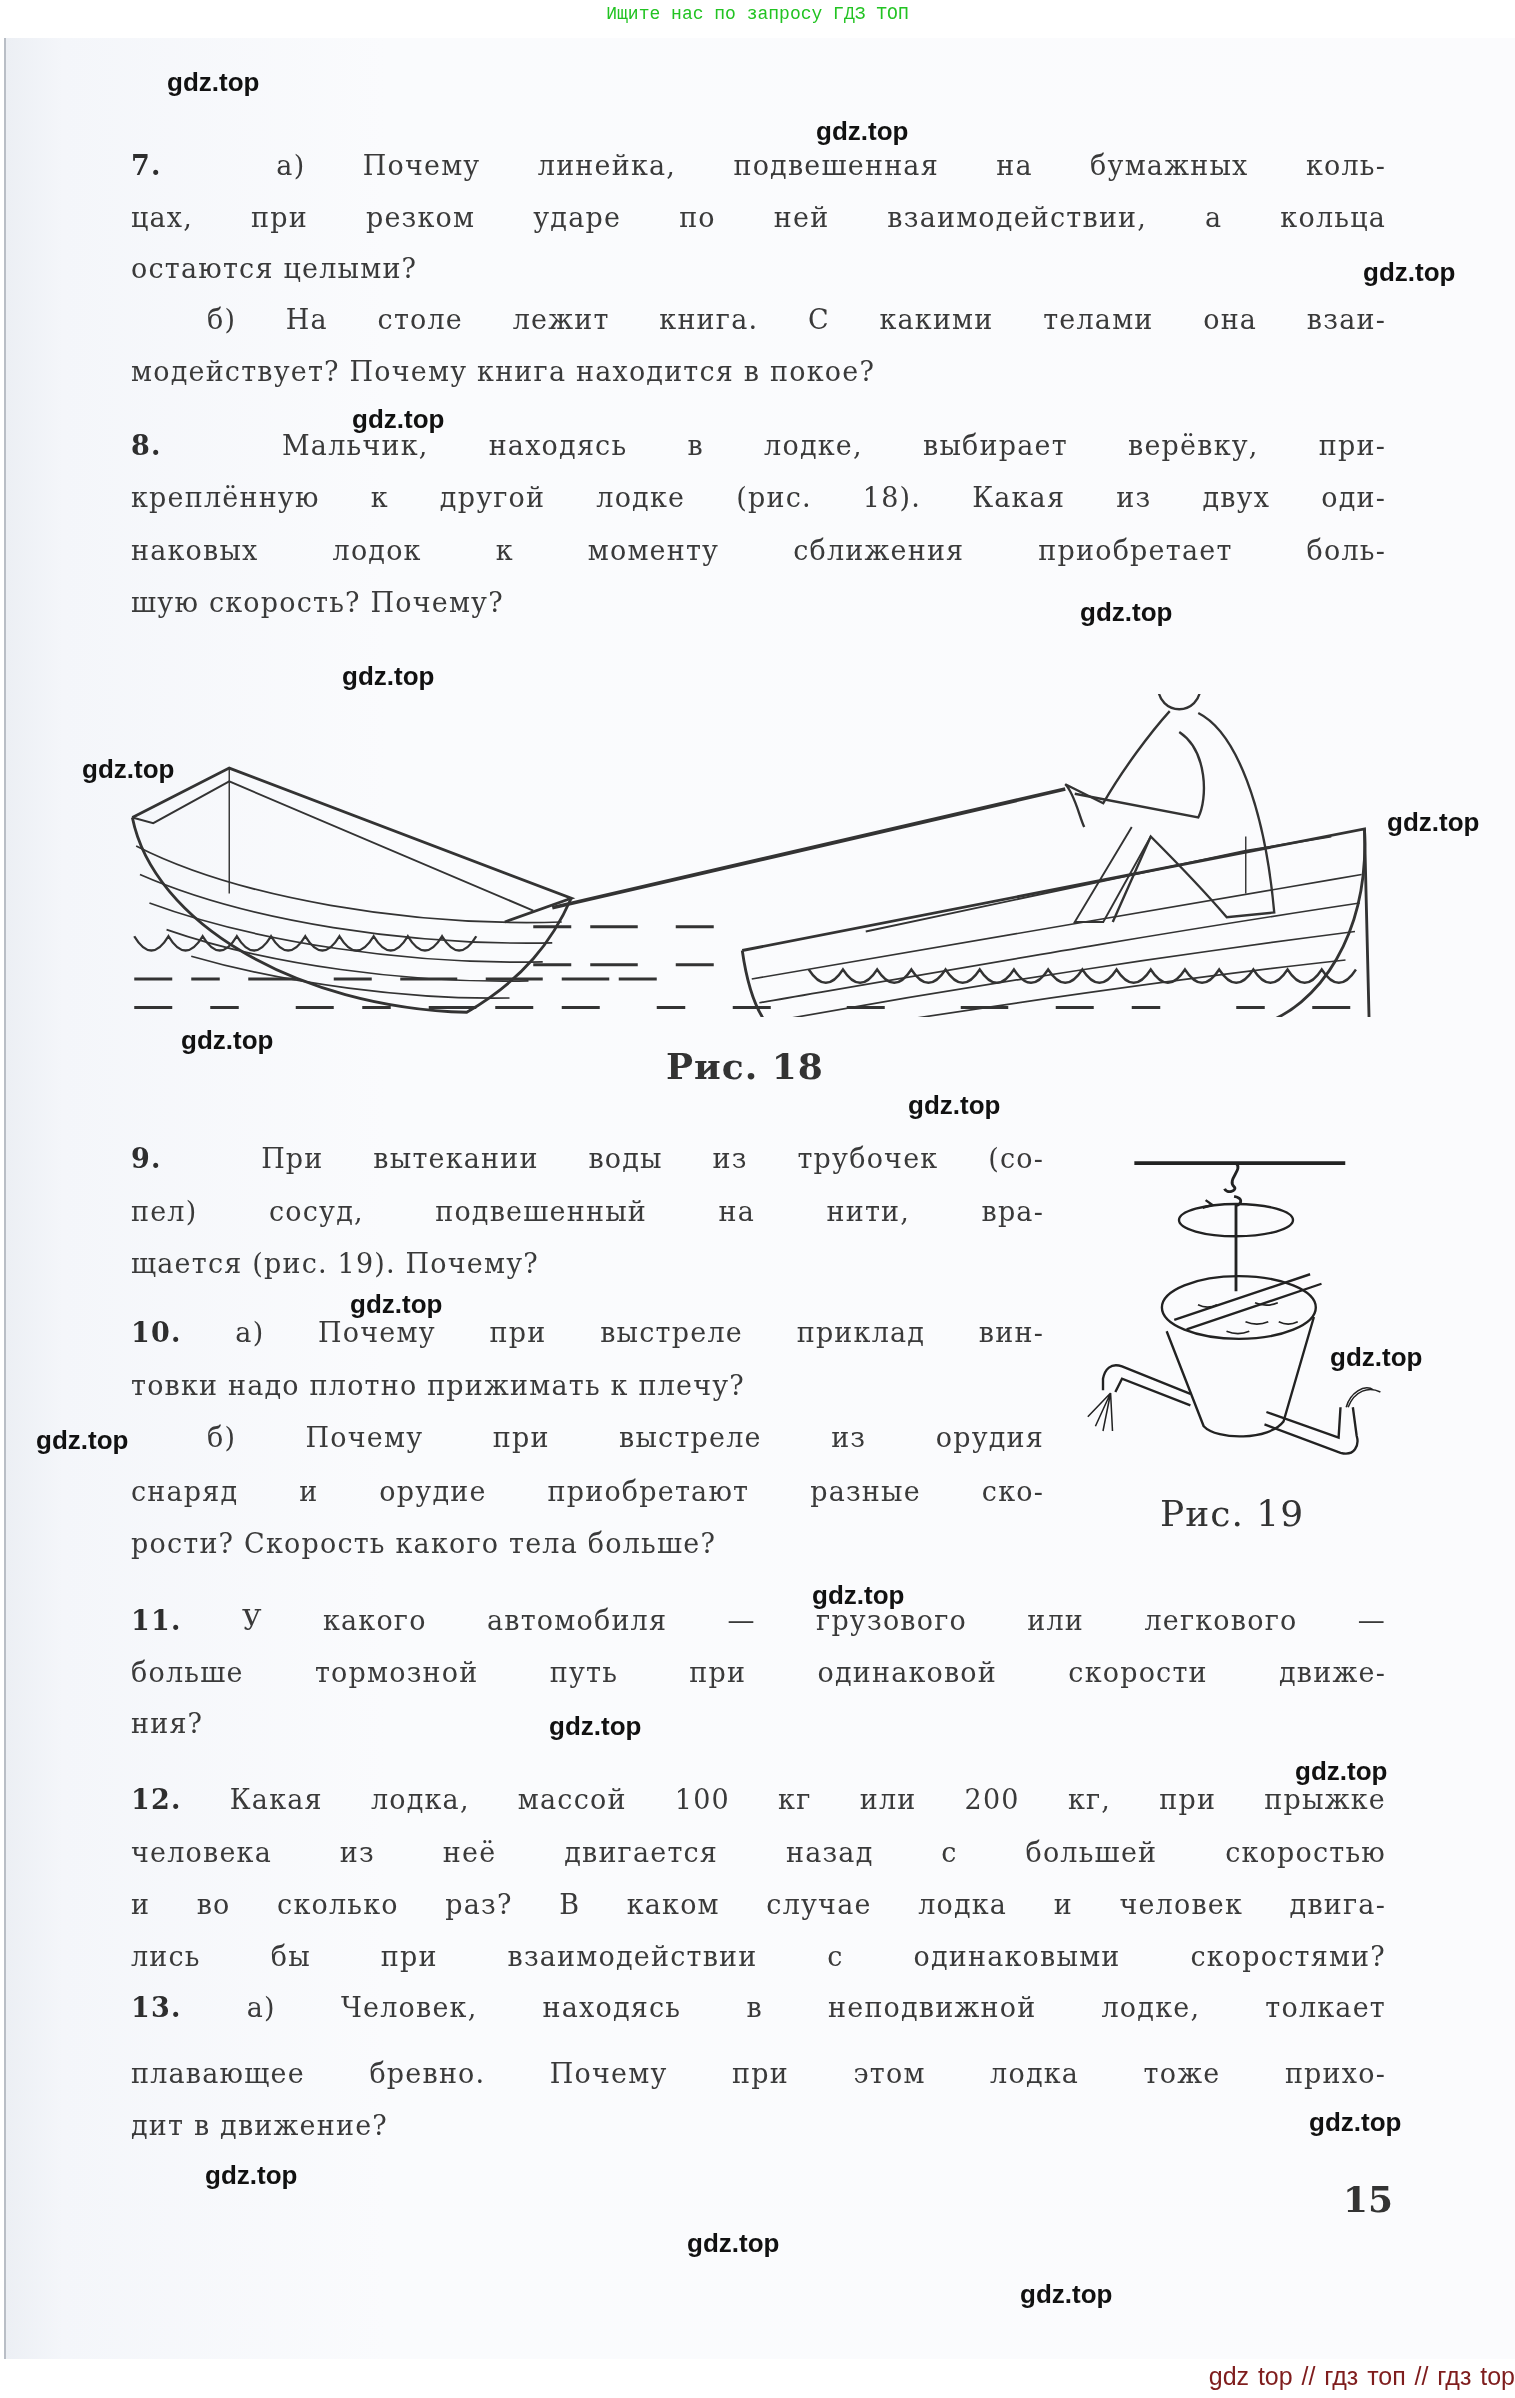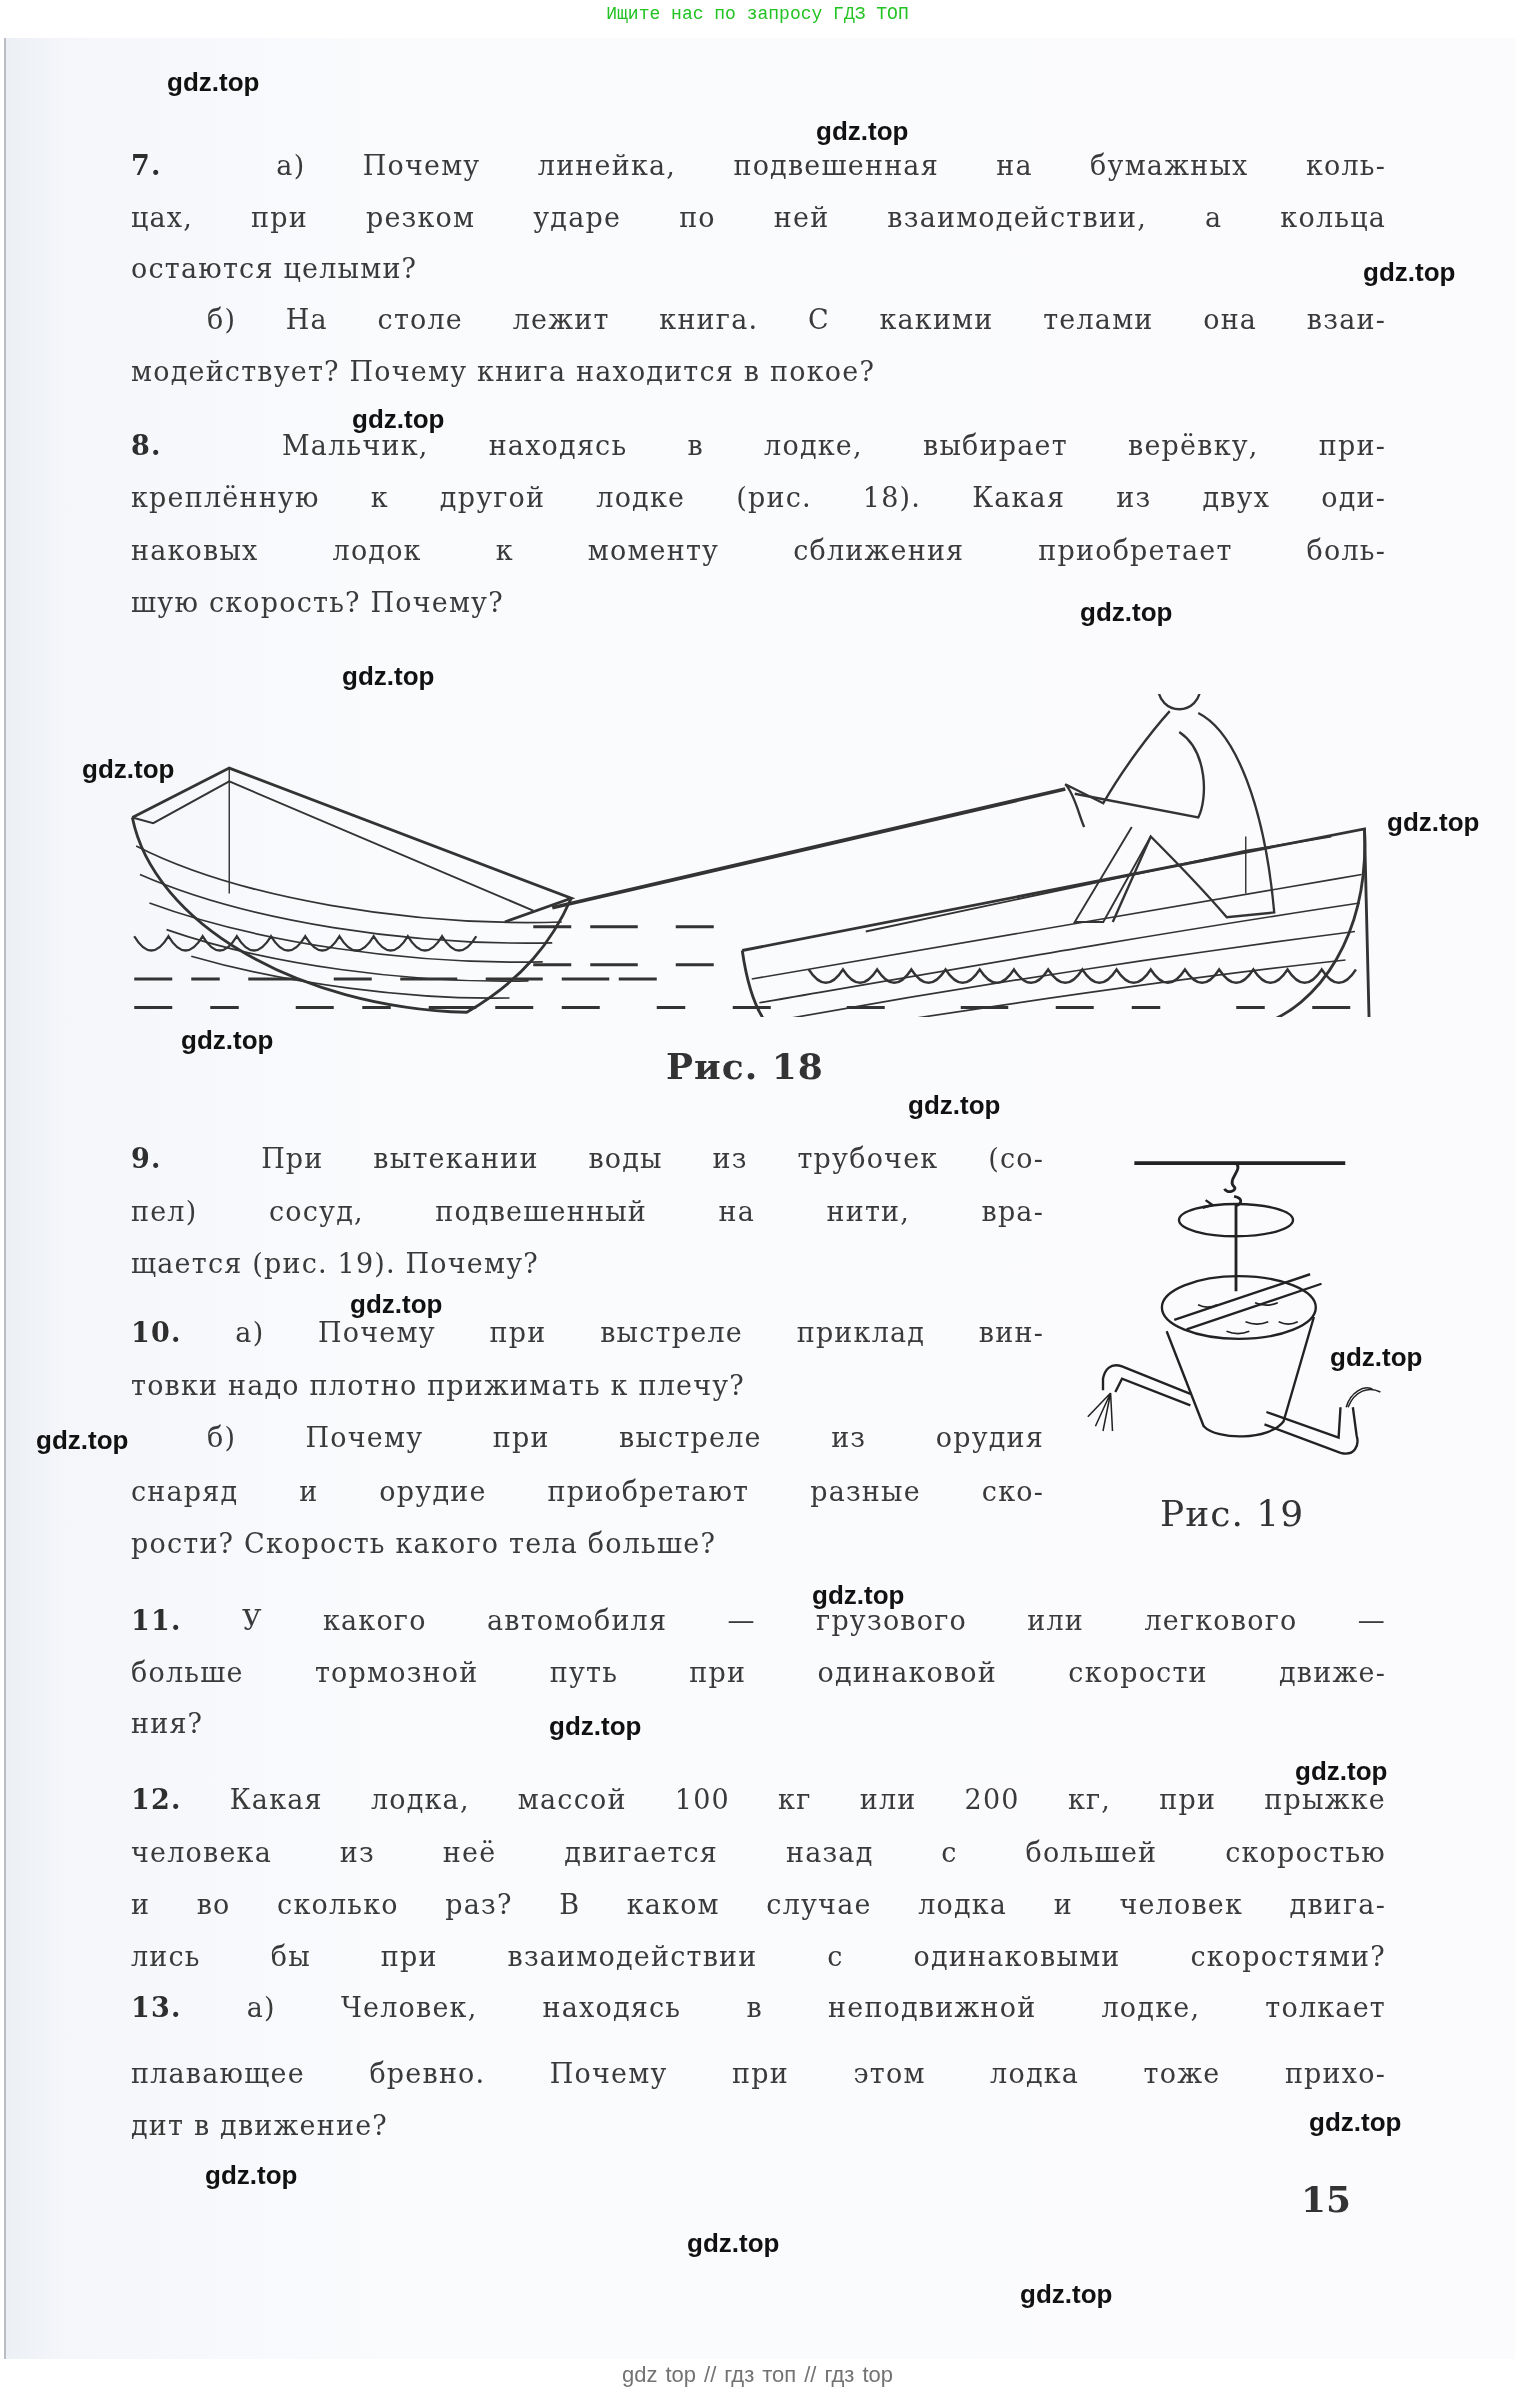--- a/index.html
+++ b/index.html
@@ -1,25 +1,25 @@
 <!DOCTYPE html>
 <html style="font-size:15px"><head>
 <meta charset="utf-8">
 <style>
   html, body { margin: 0; padding: 0; background: #ffffff; }
   body { width: 1515px; height: 2399px; position: relative; overflow: hidden; font-family: "DejaVu Serif", serif; }
   .banner { position: absolute; left: 0; top: 3.8px; width: 1515px; text-align: center; color: #22c322; font-family: Liberation Mono, monospace; font-size: 18px; }
-  .footer { position: absolute; left: 0; top: 2362px; width: 1515px; text-align: center; color: #737373; font-family: "Liberation Sans", sans-serif; font-size: 22px; word-spacing: 1.9px; }
+  .footer { position: absolute; left: 0; top: 2362px; width: 1515px; text-align: right; color: #7f1d1d; font-family: "Liberation Sans", sans-serif; font-size: 25px; word-spacing: 1.9px; }
   .page { position: absolute; left: 3.8px; top: 38px; width: 1511px; height: 2321px; background: linear-gradient(90deg, #eceff4 0px, #f4f6fa 57px, #fafbfd 380px, #fbfbfd 100%); border-left: 2.9px solid #b9bec6; }
   .line { position: absolute; left: 131px; width: 1255px; font-size: 27px; color: #3a3a3a; white-space: nowrap; letter-spacing: 1.2px; }
   .justify { text-align: justify; text-align-last: justify; }
   .num { font-weight: bold; color: #2e2e2e; }
   .wm { position: absolute; font-family: "Liberation Sans", sans-serif; font-size: 26px; color: #111; font-weight: bold; }
   .caption { position: absolute; font-size: 36px; color: #333; font-weight: bold; letter-spacing: 1px; }
-  .pagenum { position: absolute; left: 1301px; top: 2178px; font-size: 36px; font-weight: bold; color: #333; }
+  .pagenum { position: absolute; left: 1343px; top: 2178px; font-size: 36px; font-weight: bold; color: #333; }
   svg { position: absolute; }
 </style>
 </head>
 <body>
 
 <div class="banner">Ищите нас по запросу ГДЗ ТОП</div>
 
 <div class="page"></div>
 
 <div class="line justify" style="top:150px"><span class="num">7.</span>&nbsp; <span>а) Почему линейка, подвешенная на бумажных коль-</span></div>

